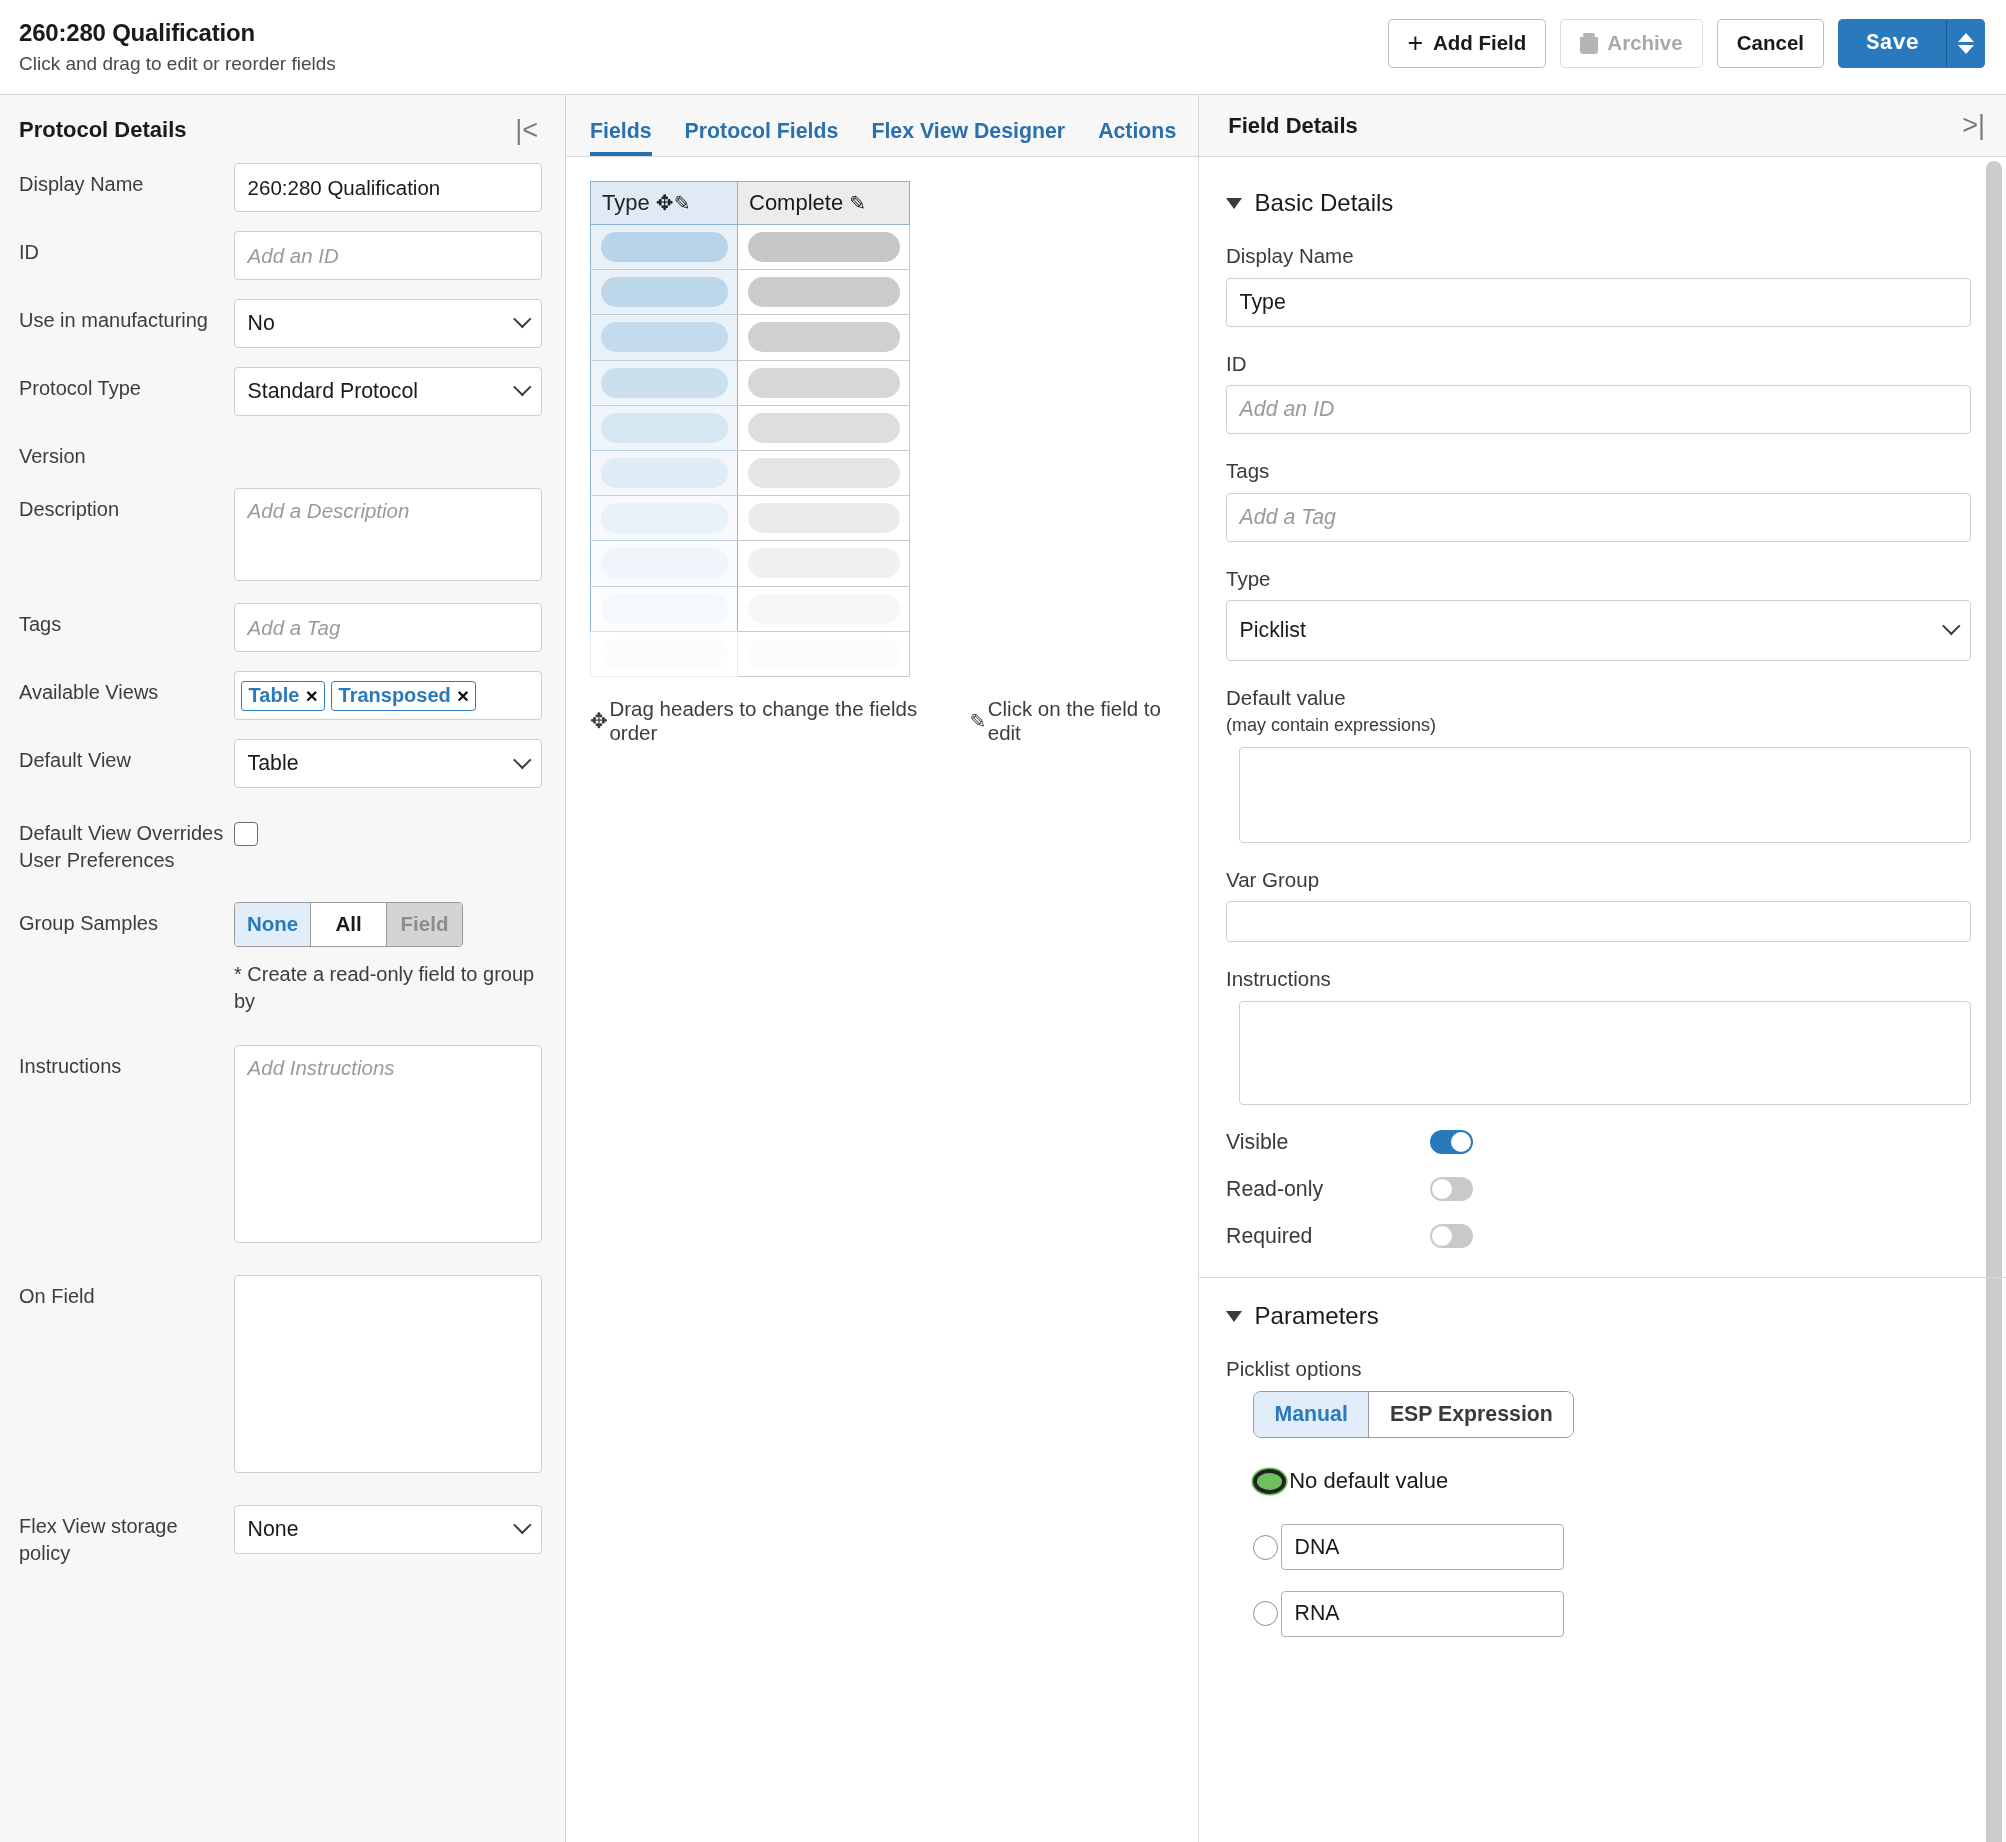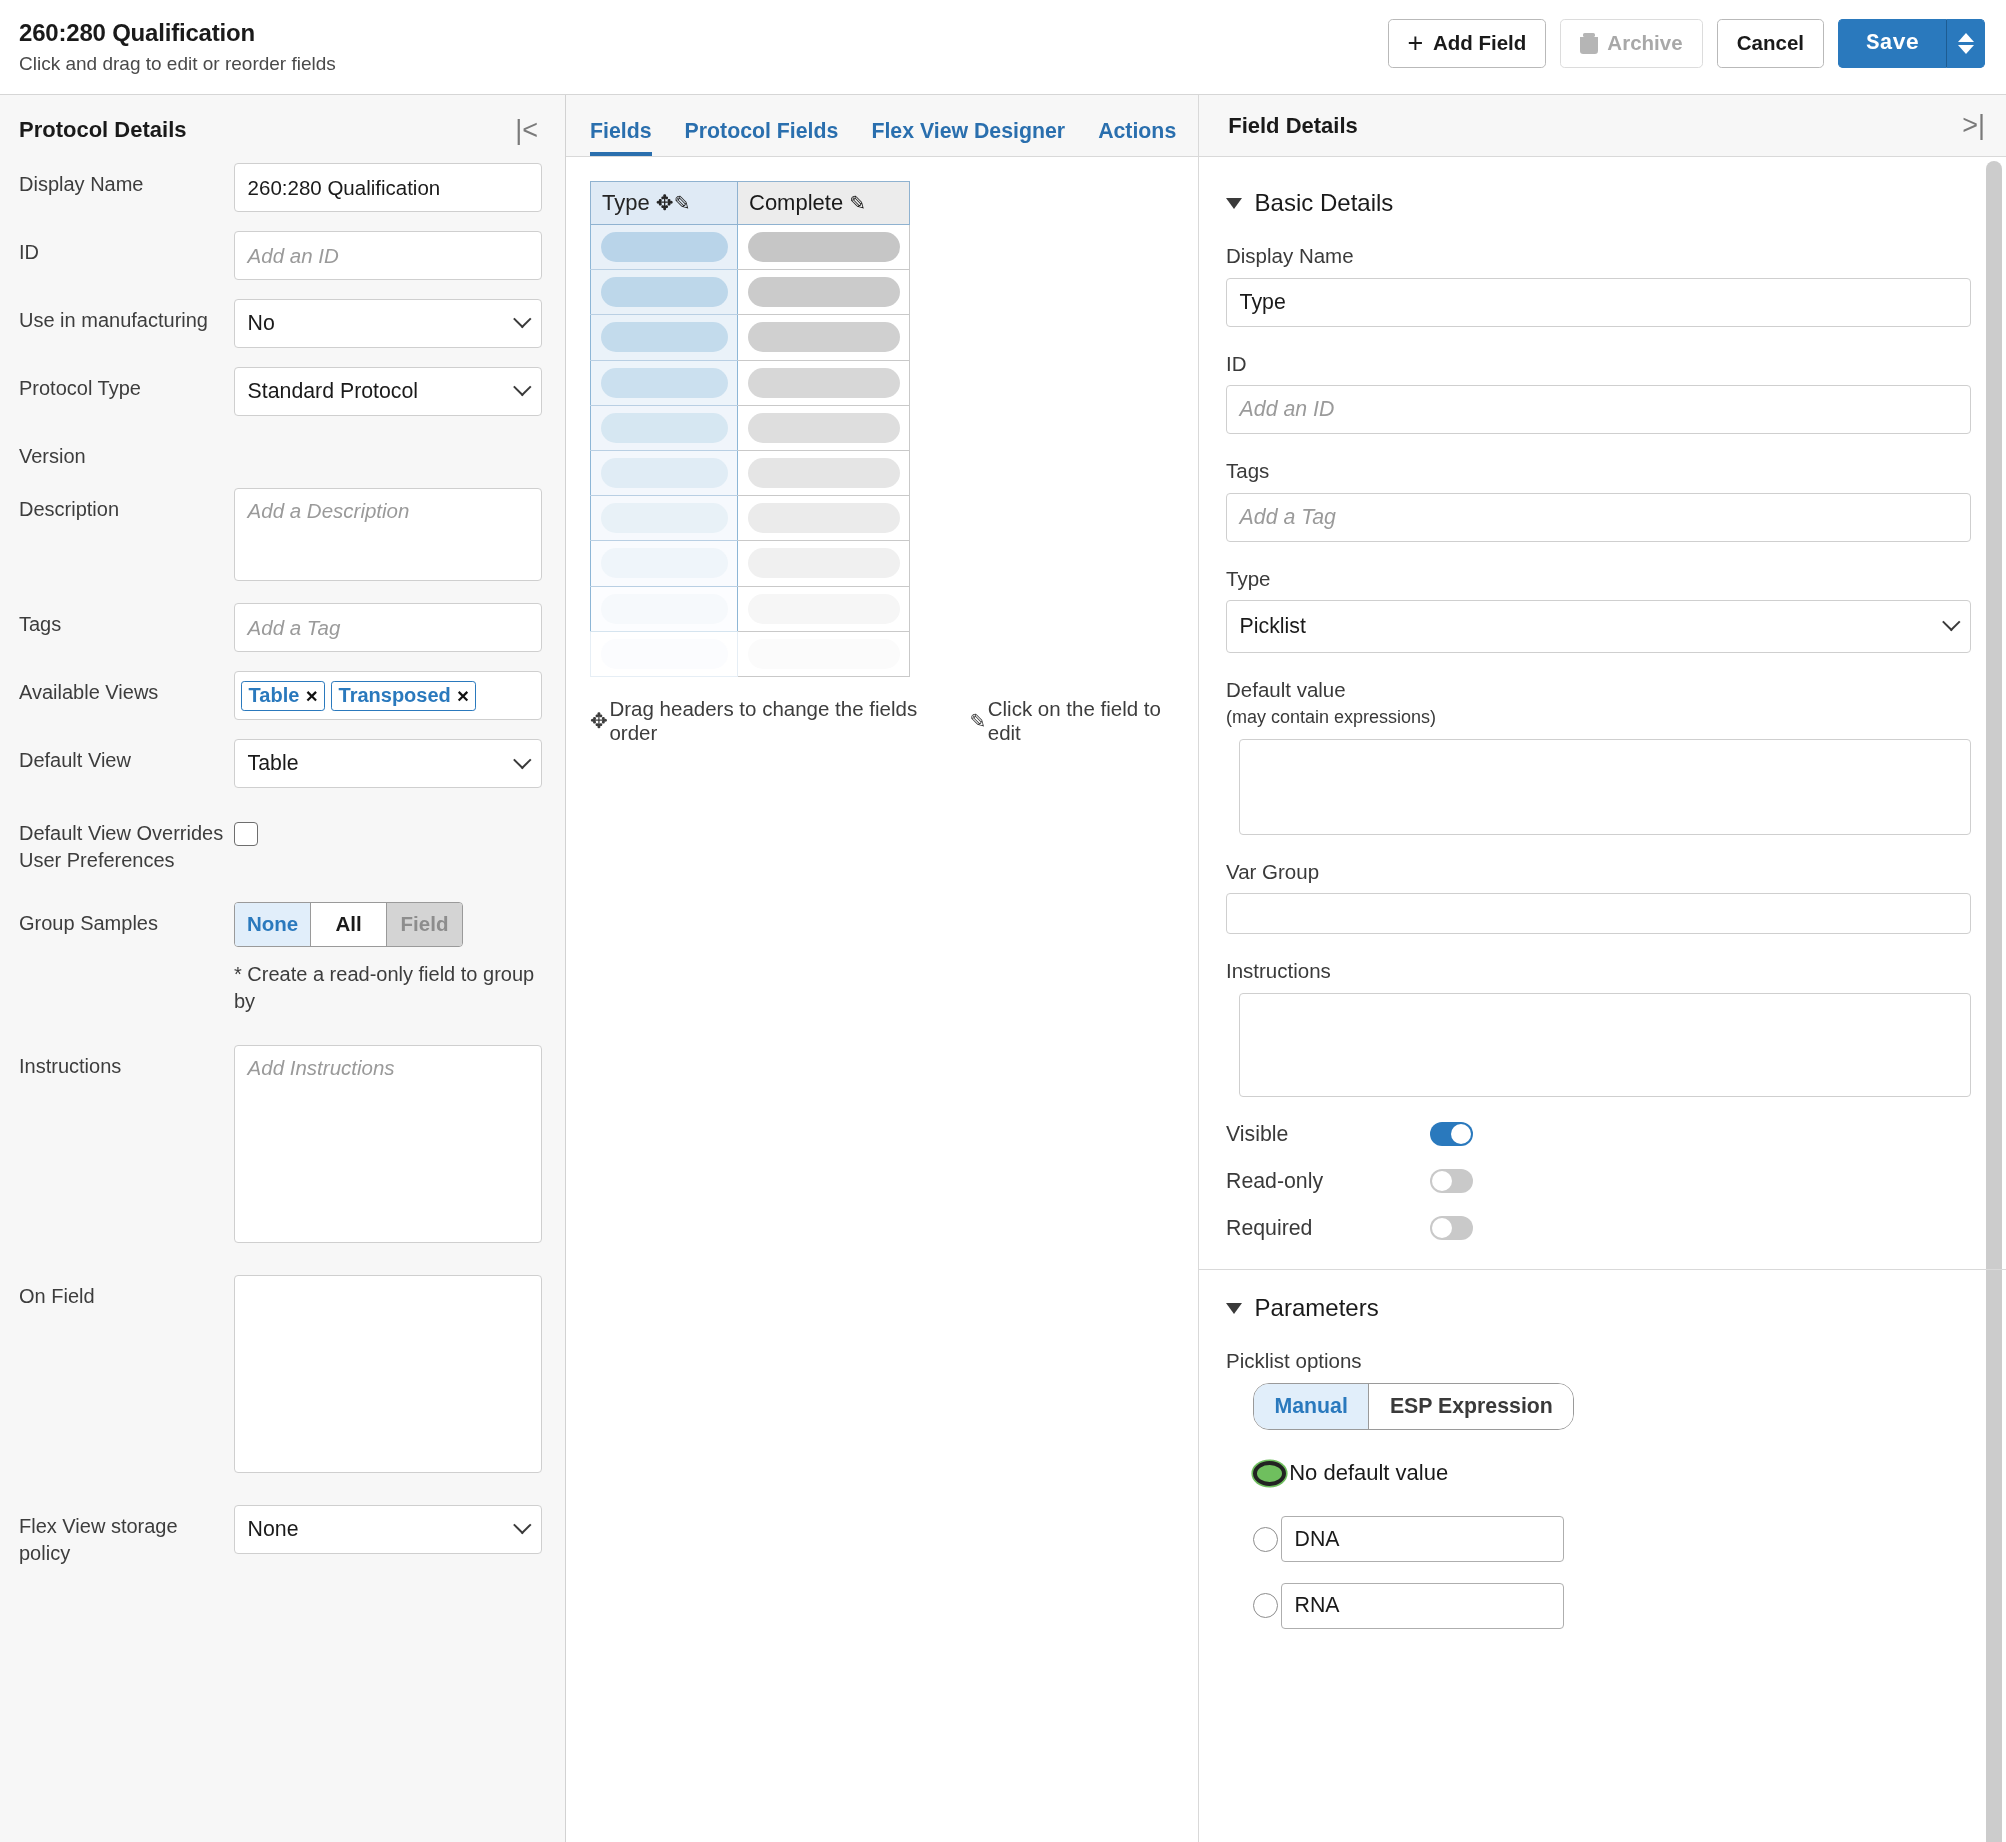--- a/index.html
+++ b/index.html
@@ -180,39 +180,39 @@
   .section-title span { font-size:24px; color:#1a1a1a; }
   .rlabel { font-size:20.5px; color:#3a3a3a; margin-bottom:9.5px; }
   .rlabel.sub { font-size:18px; color:#3a3a3a; margin-top:-4.7px; margin-bottom:11px; }
   .rinp {
     width:100%; height:49px; border:0.8px solid #cfcfcf; border-radius:4px; background:#fff;
     font-size:21.3px; color:#1a1a1a; padding:0 12.6px; display:flex; align-items:center;
     margin-bottom:25px;
   }
   .rinp.ph { color:#9a9a9a; font-style:italic; }
   .rsel {
-    width:100%; height:53px; border:0.8px solid #cfcfcf; border-radius:4px; background:#fff;
+    width:100%; height:61px; border:0.8px solid #cfcfcf; border-radius:4px; background:#fff;
     font-size:21.3px; color:#1a1a1a; padding:0 12.6px;
     display:flex; align-items:center; justify-content:space-between; margin-bottom:25px;
   }
   .rta { border:0.8px solid #cfcfcf; border-radius:4px; background:#fff; margin-bottom:25px; }
   .rta.dv { height:96px; margin-left:12.6px; }
   .rta.ins { height:104px; margin-left:12.6px; }
   .rta.vg { height:41px; }
 
   .toggle-row { display:flex; align-items:center; margin-bottom:22px; }
   .toggle-row .tlabel { width:204px; font-size:21.3px; color:#3a3a3a; }
   .tgl { width:43px; height:24px; border-radius:12px; background:#c9c9c9; position:relative; cursor:pointer; }
   .tgl .knob { width:20.5px; height:20.5px; border-radius:50%; background:#fff; position:absolute; top:1.6px; left:1.6px; }
   .tgl.on { background:#2a79bd; }
   .tgl.on .knob { left:20.5px; }
 
   .divider { border-top:0.8px solid #d9d9d9; margin:28.4px -36px 0 -27px; }
 
-  .seg2 { display:inline-flex; border:0.8px solid #9a9a9a; border-radius:16px; overflow:hidden; margin-left:27px; }
+  .seg2 { display:inline-flex; border:0.8px solid #9a9a9a; border-radius:8px; overflow:hidden; margin-left:27px; }
   .seg2 > div { font-size:21.3px; font-weight:bold; padding:10.3px 20.5px; background:#fff; color:#3a3a3a; cursor:pointer; }
   .seg2 > div.active { background:#e1eefa; color:#2a79bd; border-right:0.8px solid #9a9a9a; }
 
   .mult-row { display:flex; align-items:center; gap:19px; margin:33px 0 0 27px; }
   .mult-row .ml { font-size:22px; color:#1a1a1a; }
 
   .radio-row { display:flex; align-items:center; gap:3px; margin-top:30px; margin-left:27px; }
   .radio { width:25px; height:25px; border-radius:50%; border:1.6px solid #8d8d8d; background:#fff; flex:0 0 25px; }
   .radio.sel { border:4px solid #222; background:#6fbf5e; box-shadow:0 0 0 1.6px #6fbf5e; }
   .radio-row .rl { font-size:22px; color:#1a1a1a; }

